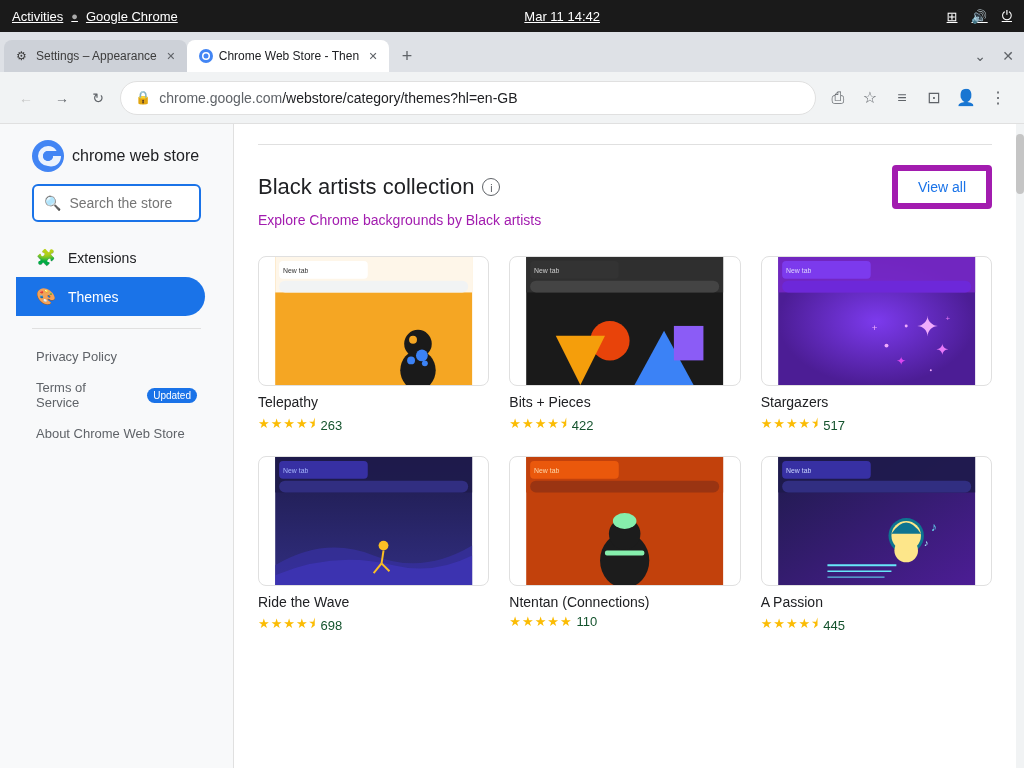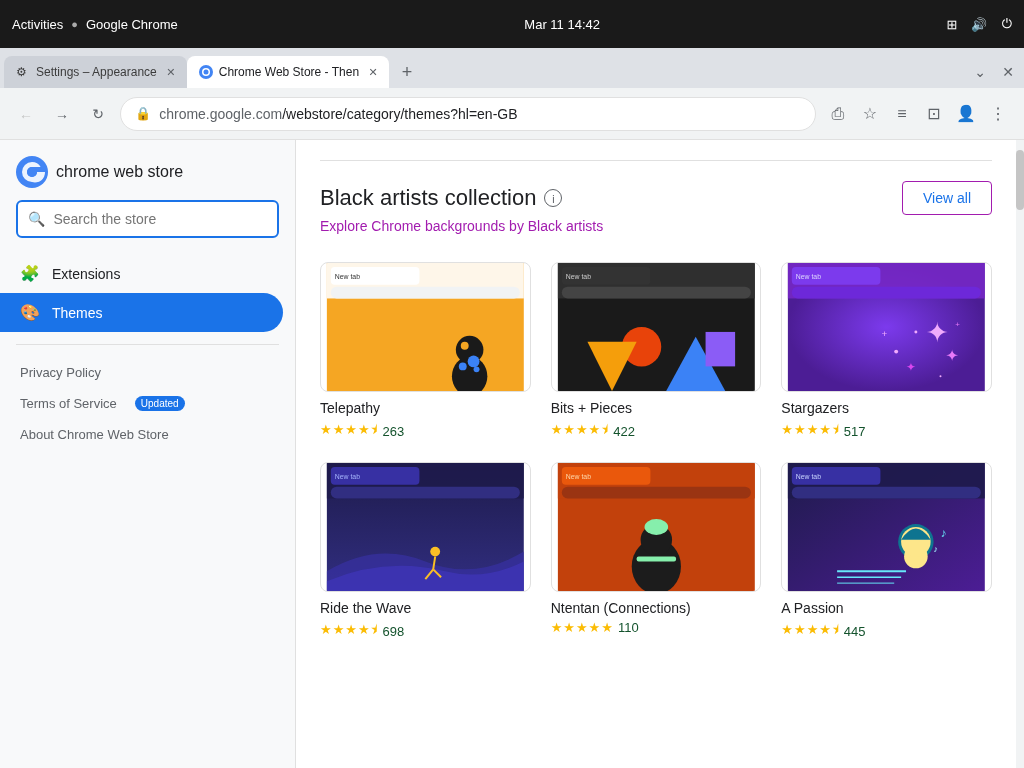--- a/index.html
+++ b/index.html
@@ -1,27 +1,28 @@
 <!DOCTYPE html>
 <html><head>
   <meta charset="utf-8">
   <style>
     * { margin: 0; padding: 0; box-sizing: border-box; }
     body { font-family: 'Segoe UI', Arial, sans-serif; background: #fff; width: 1024px; height: 768px; overflow: hidden; }
 
     
     .title-bar {
       background: #1a1a1a;
-      height: 48px;
+      height: 32px;
       display: flex;
       align-items: center;
       justify-content: space-between;
       padding: 12px 12px;
       color: #fff;
       font-size: 13px;
+      text-decoration: underline;
     }
     .title-bar-left { display: flex; align-items: center; gap: 8px; }
     .title-bar-center { font-size: 13px; }
     .title-bar-right { display: flex; align-items: center; gap: 14px; }
 
     
     .tab-bar {
       background: #dee1e6;
       height: 40px;
       display: flex;
@@ -114,24 +115,24 @@
     }
 
     
     .main-layout {
       display: flex;
       height: calc(768px - 32px - 40px - 52px);
     }
 
     
     .sidebar {
-      width: 296px;
+      width: 234px;
       background: #f8f9fa;
       border-right: 1px solid #e0e0e0;
-      padding: 16px 0;
+      padding: 16px 16px;
       display: flex;
       flex-direction: column;
       flex-shrink: 0;
     }
     .search-box {
       margin: 0 16px 16px;
       height: 38px;
       border: 2px solid #1a73e8;
       border-radius: 6px;
       display: flex;
@@ -221,21 +222,21 @@
       gap: 8px;
     }
     .info-icon {
       width: 18px; height: 18px;
       border: 1px solid #5f6368;
       border-radius: 50%;
       display: flex; align-items: center; justify-content: center;
       font-size: 11px; color: #5f6368; cursor: pointer;
     }
     .view-all-btn {
-      border: 1px solid #a21caf;
+      border: 6px solid #a21caf;
       background: #fff;
       color: #1a73e8;
       padding: 8px 20px;
       border-radius: 4px;
       font-size: 14px;
       cursor: pointer;
       font-weight: 500;
     }
 
     .collection-subtitle {

